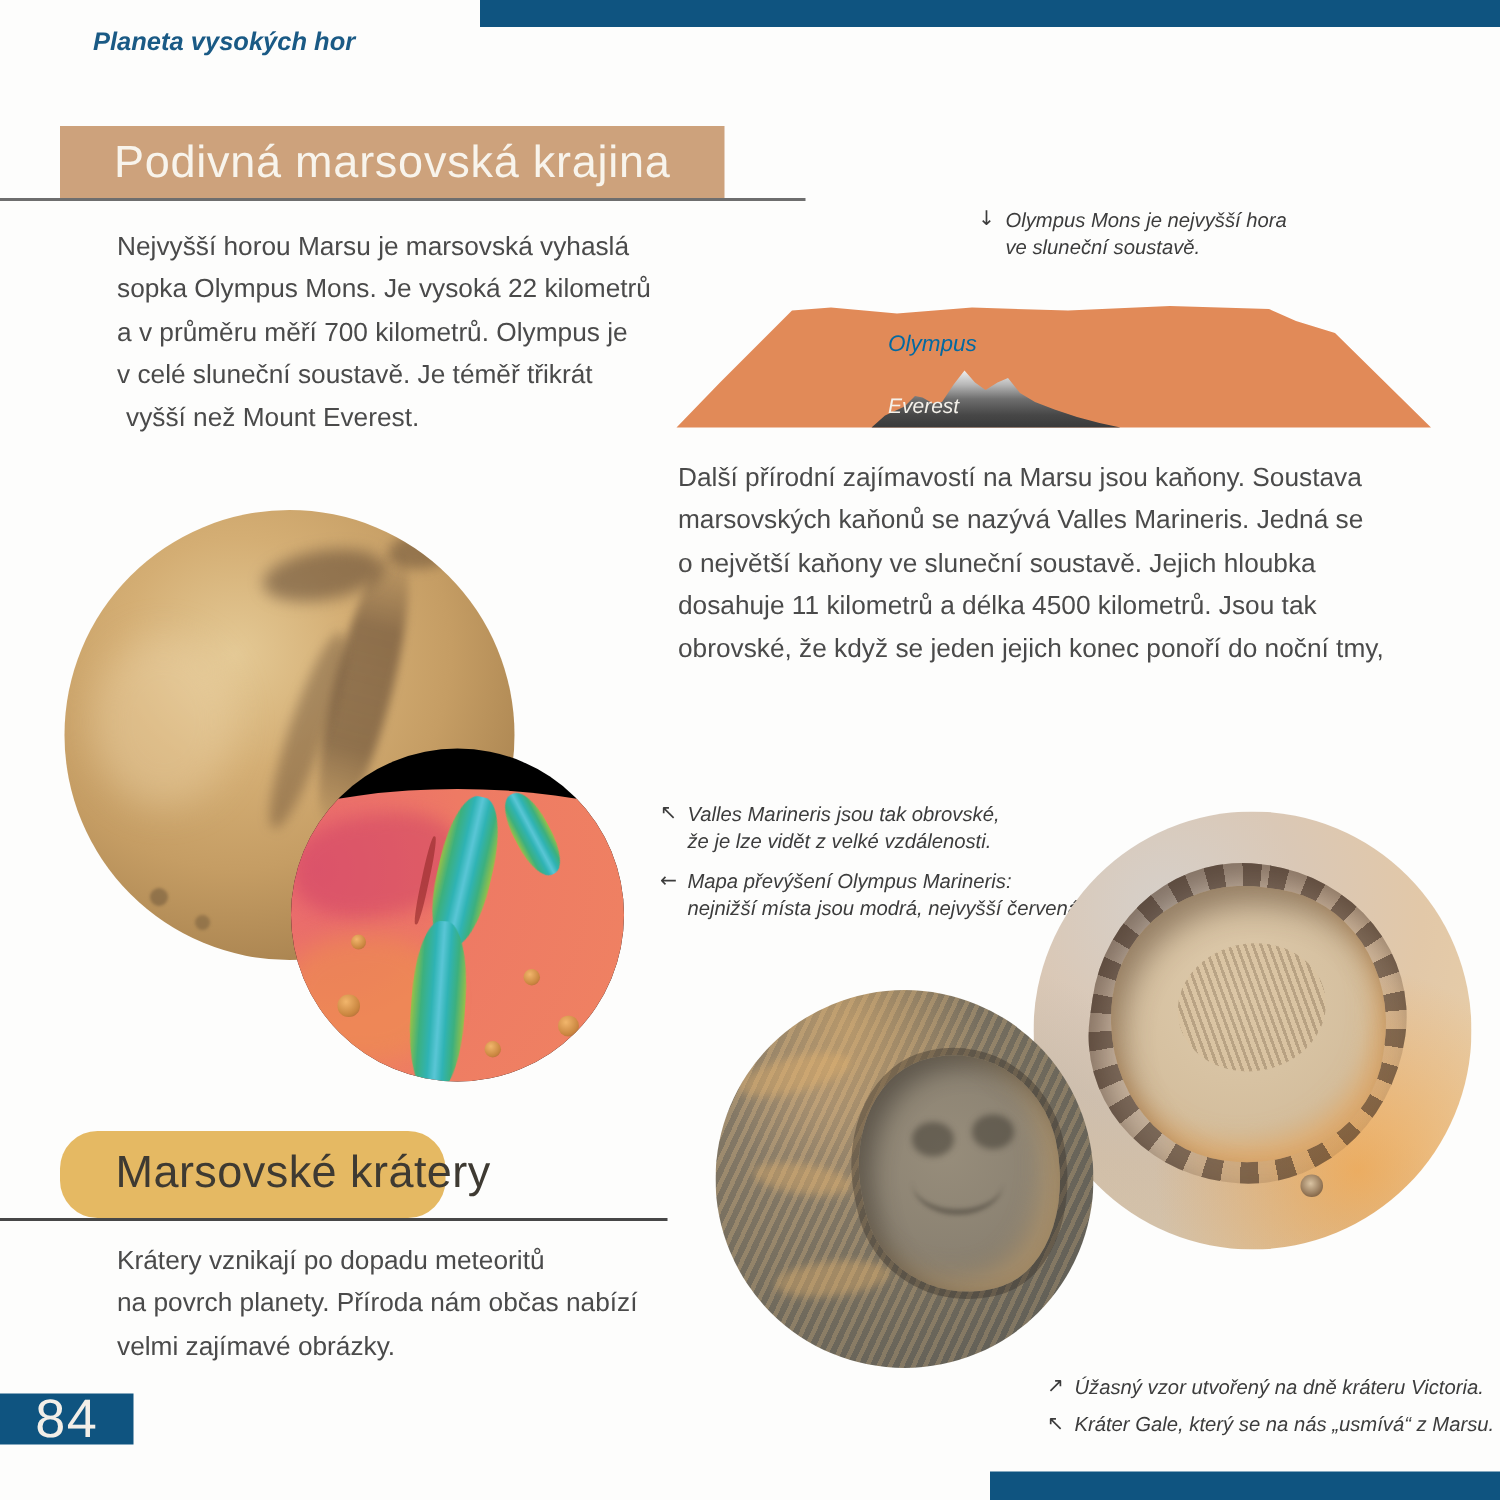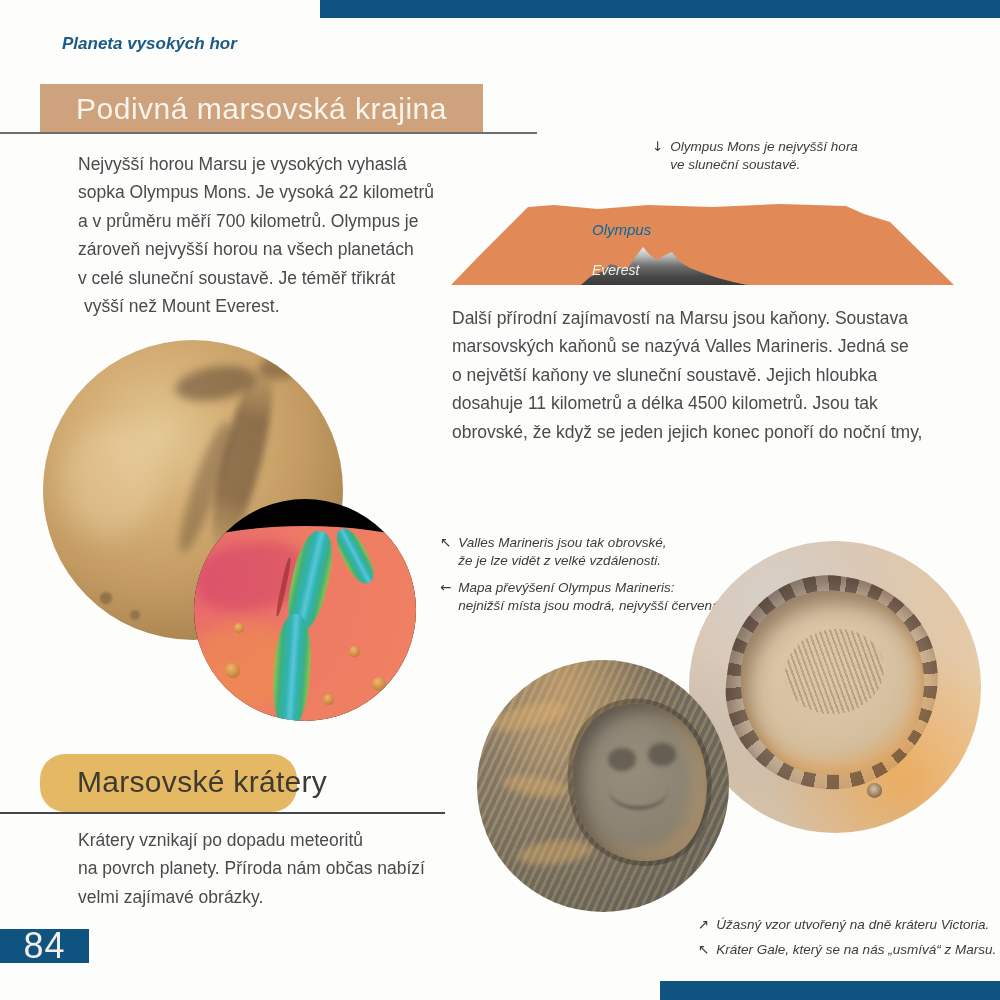--- a/index.html
+++ b/index.html
@@ -8,21 +8,21 @@
   .abs{position:absolute;}
 
   
   .top-bar{left:320px;top:0;width:680px;height:18px;background:#0f5480;}
   .bottom-bar{left:660px;top:981px;width:340px;height:19px;background:#0f5480;}
   .page-badge{left:0;top:929px;width:89px;height:34px;background:#0f5480;
               display:flex;align-items:center;justify-content:center;}
   .page-badge span{color:#f3efe8;font-size:36px;font-weight:300;letter-spacing:1px;}
 
   
-  .kicker{left:62px;top:34px;font-size:17px;font-style:italic;font-weight:600;color:#1a5a85;}
+  .kicker{left:62px;top:18px;font-size:17px;font-style:italic;font-weight:600;color:#1a5a85;}
   .band1{left:40px;top:84px;width:443px;height:49px;background:#cda27c;}
   .band1 .t{position:absolute;left:36px;top:0;line-height:49px;font-size:30px;font-weight:300;
             color:#f8f4ec;letter-spacing:.5px;white-space:nowrap;}
   .rule1{left:0;top:132px;width:537px;height:2px;background:#6e6e6e;}
   .band2{left:40px;top:754px;width:257px;height:58px;background:#e5b963;border-radius:25px;}
   .band2 .t{position:absolute;left:37px;top:0;line-height:56px;font-size:30px;font-weight:400;
             color:#3e3a32;letter-spacing:.3px;white-space:nowrap;}
   .rule2{left:0;top:812px;width:445px;height:2px;background:#474747;}
 
   
@@ -124,24 +124,23 @@
   <div class="abs top-bar"></div>
 
   <div class="abs kicker">Planeta vysokých hor</div>
 
   <div class="abs band1">
     <span class="t">Podivná marsovská krajina</span>
   </div>
   <div class="abs rule1"></div>
 
   <div class="abs para p1">
-    <div class="bl">Nejvyšší horou Marsu je vysokých vyhaslá</div>
+    <div class="bl">Nejvyšší horou Marsu je marsovská vyhaslá</div>
     <div class="bl">sopka Olympus Mons. Je vysoká 22 kilometrů</div>
     <div class="bl">a v průměru měří 700 kilometrů. Olympus je</div>
-    <div class="bl">zároveň nejvyšší horou na všech planetách</div>
     <div class="bl">v celé sluneční soustavě. Je téměř třikrát</div>
     <div class="bl" style="padding-left:6px">vyšší než Mount Everest.</div>
   </div>
 
   <div class="abs cap cap-olympus">
     <span class="ar">↓</span>
     <span>
       <span class="ln" style="display:block">Olympus Mons je nejvyšší hora</span>
       <span class="ln" style="display:block">ve sluneční soustavě.</span>
     </span>

